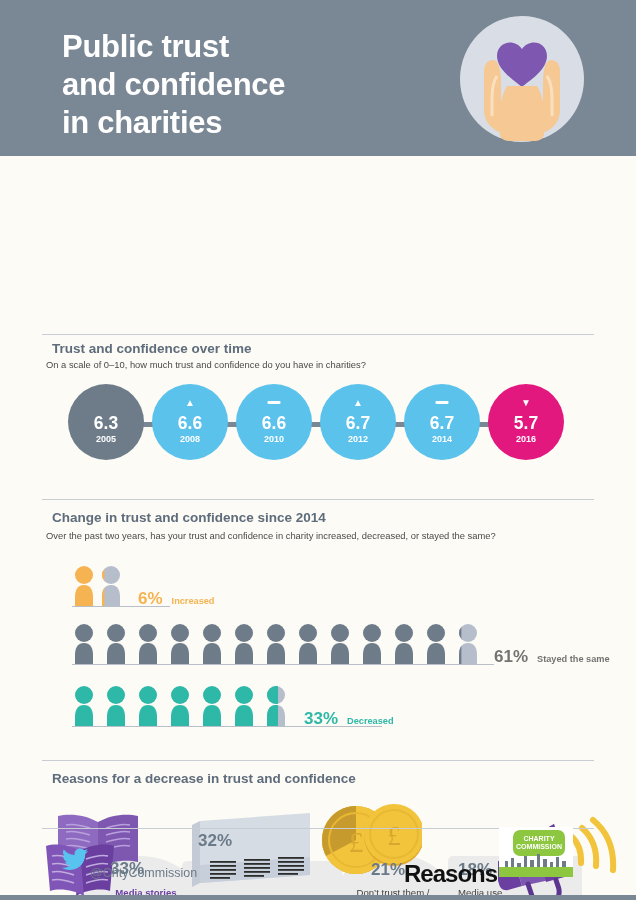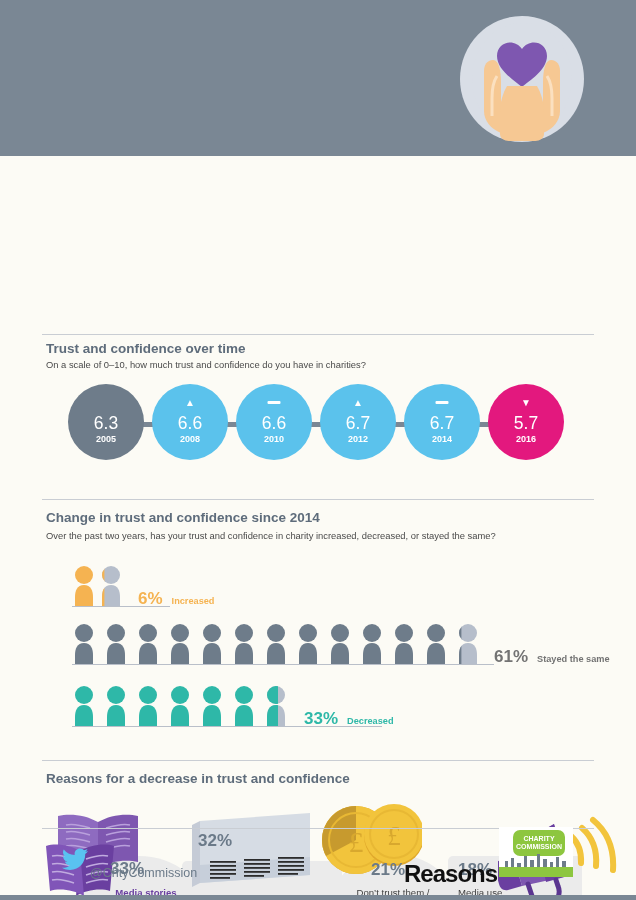--- a/index.html
+++ b/index.html
@@ -29,41 +29,41 @@
   }
   .hero-svg { position:absolute; right:52px; top:16px; width:124px; height:126px; }
 
   
   .section { position:absolute; left:0; width:636px; }
   .rule {
     position:absolute; left:42px; width:552px; height:1px;
     background:#C9CDD3;
   }
   .sec-title {
-    position:absolute; left:46px;
+    position:absolute; left:52px;
     color:#5E6C7B; font-size:13.5px; font-weight:bold;text-align:center;
   }
   .sec-sub {
     position:absolute; left:46px;
     color:#4A4A4A; font-size:9.4px;
   }
 
   
   .circles { position:absolute; left:0; top:228px; width:636px; height:82px; }
   .conn {
     position:absolute; height:5px; background:#7A8794; top:38px;
   }
   .circ {
     position:absolute; width:76px; height:76px; border-radius:50%;
     color:#fff; text-align:center;
   }
   .circ.grey { background:#6E7C8A; }
   .circ.blue { background:#5BC2EC; }
   .circ.pink { background:#E3187E; }
-  .circ .val { position:absolute; left:0; right:0; top:29px; font-size:17.5px; font-weight:normal; }
+  .circ .val { position:absolute; left:0; right:0; top:29px; font-size:17.5px; font-weight:bold; }
   .circ .yr  { position:absolute; left:0; right:0; top:50px; font-size:9px; font-weight:bold; }
   .circ .arr { position:absolute; left:0; right:0; top:14px; font-size:10px; line-height:10px; }
   .circ .dash {
     position:absolute; left:50%; transform:translateX(-50%); top:17px;
     width:13px; height:2.6px; background:#fff; border-radius:1px;
   }
 
   
   .prow { position:absolute; left:0; width:636px; }
   .baseline { position:absolute; height:1.4px; background:#B9BFC9; }
@@ -82,20 +82,23 @@
     position:absolute; left:404px; top:42px;
     color:#101010; font-size:24px; font-weight:bold; letter-spacing:-1px;
   }
   .cc-logo { position:absolute; left:499px; top:827px; width:74px; height:50px; background:#ffffff; }
   .footer-rule { position:absolute; left:0; top:895px; width:636px; height:5px; background:#7A8794; }
 </style>
 </head>
 <body>
 
 <div class="header">
+  <div class="header-title">Public trust
+and confidence
+in charities</div>
   <div class="hero-badge"></div>
   <svg class="hero-svg" viewBox="0 0 124 126">
     <ellipse cx="62" cy="63" rx="50" ry="56" fill="#D9DEE6"></ellipse>
     <path d="M62 33 c-7-11 -25-8 -25 7 0 14 18 25 25 31 7-6 25-17 25-31 0-15-18-18-25-7z" fill="#7E57B0"></path>
     <path d="M33 44 c-6 0 -9 5 -9 11 l0 40 c0 10 7 18 17 22 l0-50 c0-12 -2-23 -8-23z" fill="#F6C893"></path>
     <path d="M91 44 c6 0 9 5 9 11 l0 40 c0 10 -7 18 -17 22 l0-50 c0-12 2-23 8-23z" fill="#F6C893"></path>
     <path d="M47 70 c-4 7 -7 16 -7 26 l0 22 c0 4 4 7 9 7 l26 0 c5 0 9-3 9-7 l0-22 c0-10 -3-19 -7-26z" fill="#F6C893"></path>
     <path d="M37 60 c-4 6 -5 14 -5 22 l0 18" fill="none" stroke="#FBE0C0" stroke-width="3"></path>
     <path d="M87 60 c4 6 5 14 5 22 l0 18" fill="none" stroke="#FBE0C0" stroke-width="3"></path>
   </svg>

